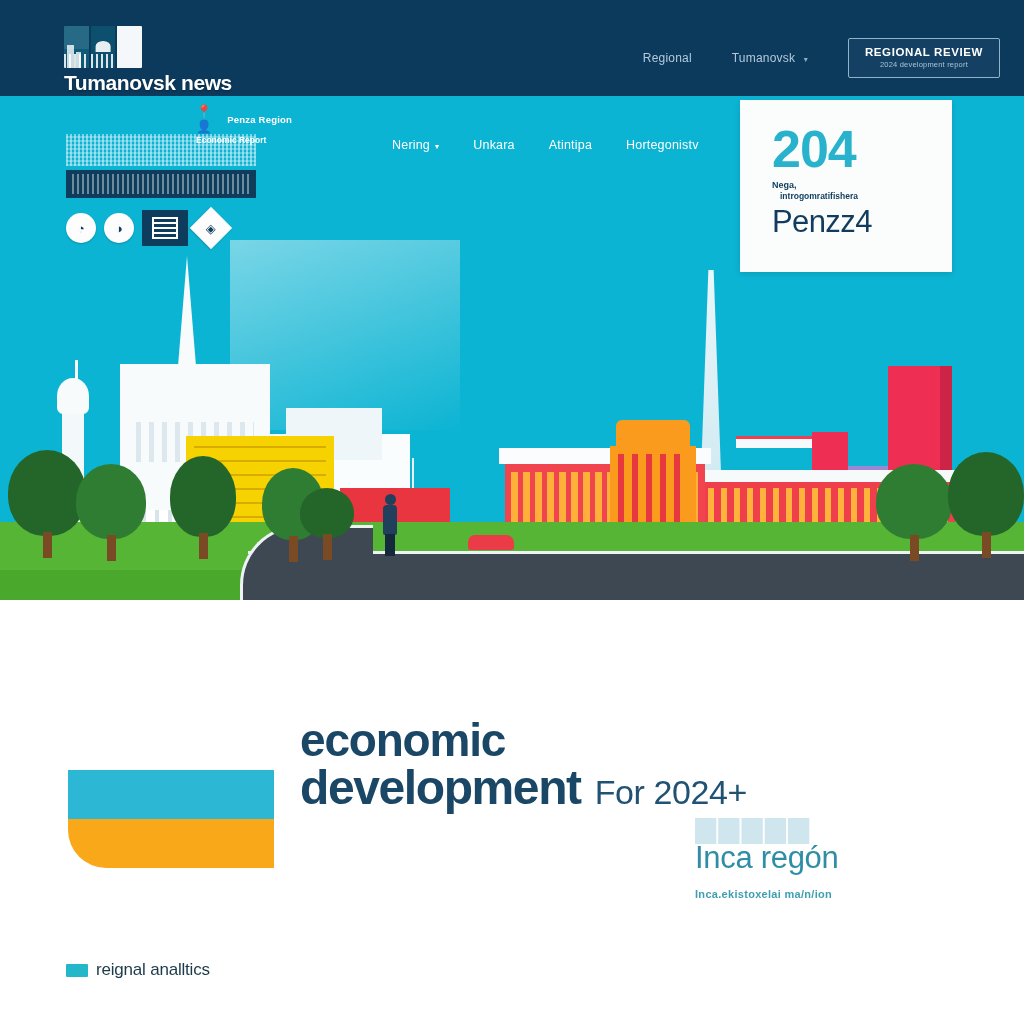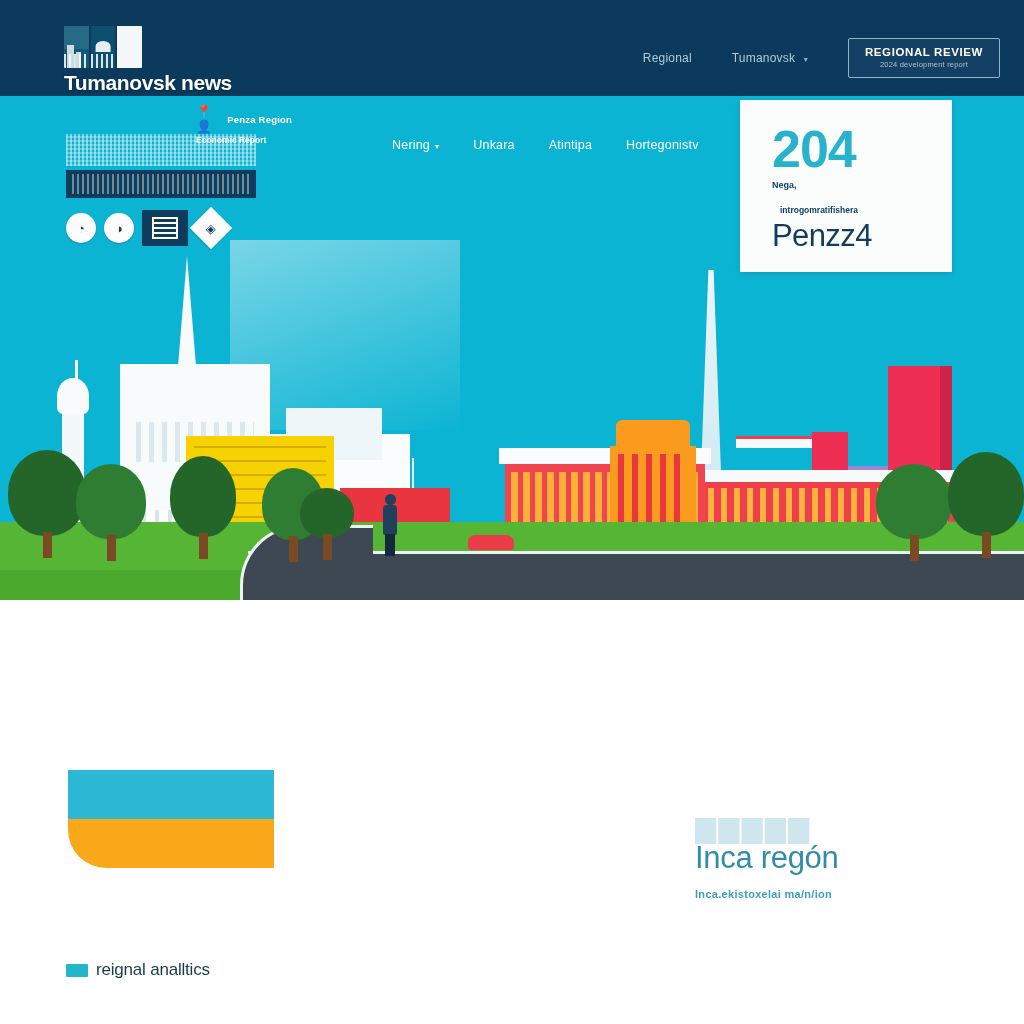--- a/index.html
+++ b/index.html
@@ -111,21 +111,21 @@
   .heronav .caret{font-size:8px;margin-left:5px;}
 
   
   .statcard{
     position:absolute;left:740px;top:4px;width:212px;height:172px;
     background:#fbfdfd;box-shadow:0 2px 6px rgba(0,0,0,.12);
     padding:26px 0 0 32px;box-sizing:border-box;
   }
   .stat-num{color:#28b2cc;font-size:52px;font-weight:bold;line-height:.92;letter-spacing:-1px;}
   .stat-meta1{color:#0d3c5c;font-size:9px;font-weight:bold;margin-top:6px;filter:blur(.45px);}
-  .stat-meta2{color:#0d3c5c;font-size:8.5px;font-weight:bold;margin-top:15px;filter:blur(.5px);padding-left:8px;}
+  .stat-meta2{color:#0d3c5c;font-size:8.5px;font-weight:bold;margin-top:1px;filter:blur(.5px);padding-left:8px;}
   .stat-label{color:#123b5e;font-size:31px;font-weight:normal;margin-top:3px;letter-spacing:-.6px;}
 
   
   .ill{position:absolute;left:0;bottom:0;width:1024px;height:360px;}
   .sky-haze{position:absolute;left:230px;bottom:170px;width:230px;height:190px;
     background:linear-gradient(160deg,rgba(255,255,255,.45),rgba(255,255,255,0));}
   .ground{position:absolute;left:0;bottom:0;width:1024px;height:78px;background:#57b535;}
   .ground2{position:absolute;left:0;bottom:0;width:1024px;height:30px;background:#4aa82c;}
   .road{
     position:absolute;left:248px;bottom:0;width:776px;height:46px;
@@ -383,20 +383,27 @@
     </div>
   </div>
 
   <div style="position:absolute;left:0;top:600px;width:1024px;height:424px;background:#ffffff;">
 
     <div style="position:absolute;left:68px;top:170px;width:206px;height:98px;overflow:hidden;">
       <div style="position:absolute;left:0;top:0;width:206px;height:49px;background:#2cb8d4;"></div>
       <div style="position:absolute;left:0;top:49px;width:206px;height:49px;background:#f9a81a;border-bottom-left-radius:38px;"></div>
     </div>
 
+    <div style="position:absolute;left:300px;top:118px;width:620px;">
+      <div style="color:#1b4766;font-size:46px;font-weight:bold;line-height:.96;letter-spacing:-1.2px;">economic</div>
+      <div style="display:flex;align-items:baseline;gap:14px;margin-top:-2px;">
+        <span style="color:#1b4766;font-size:48px;font-weight:bold;letter-spacing:-1.4px;">development</span>
+        <span style="color:#1f5273;font-size:34px;letter-spacing:-.4px;">For 2024+</span>
+      </div>
+    </div>
 
     <div style="position:absolute;left:695px;top:218px;width:300px;">
       <div style="color:#cfe6ee;font-size:30px;font-weight:bold;letter-spacing:2px;height:26px;overflow:hidden;">█████</div>
       <div style="color:#2f8ea6;font-size:31px;margin-top:-4px;letter-spacing:-.3px;">Inca regón</div>
       <div style="color:#3f9fb2;font-size:11px;font-weight:bold;margin-top:12px;letter-spacing:.3px;filter:blur(.35px);">Inca.ekistoxelai ma/n/ion</div>
     </div>
 
     <div style="position:absolute;left:66px;top:360px;display:flex;align-items:center;gap:8px;">
       <span style="display:inline-block;width:22px;height:13px;background:#24b6c9;
                    border-radius:1px;filter:blur(.4px);"></span>

